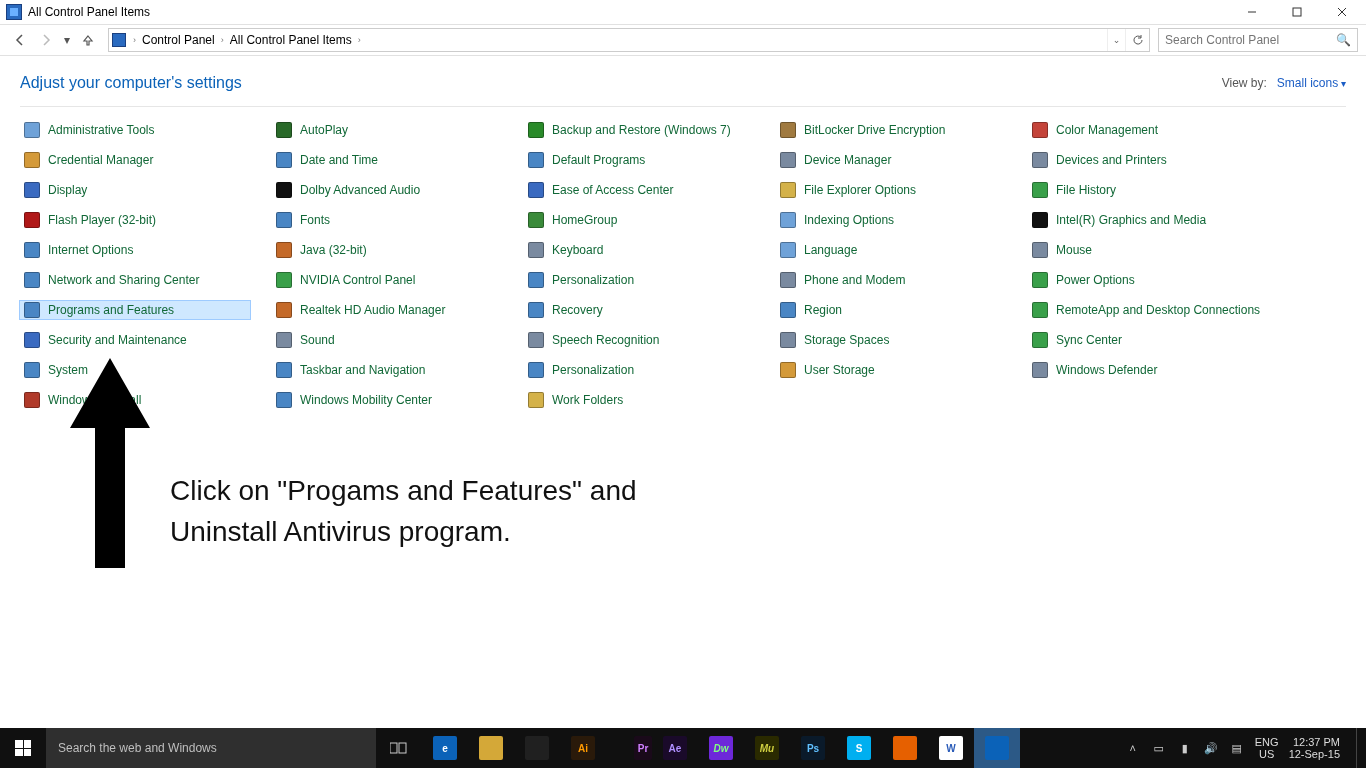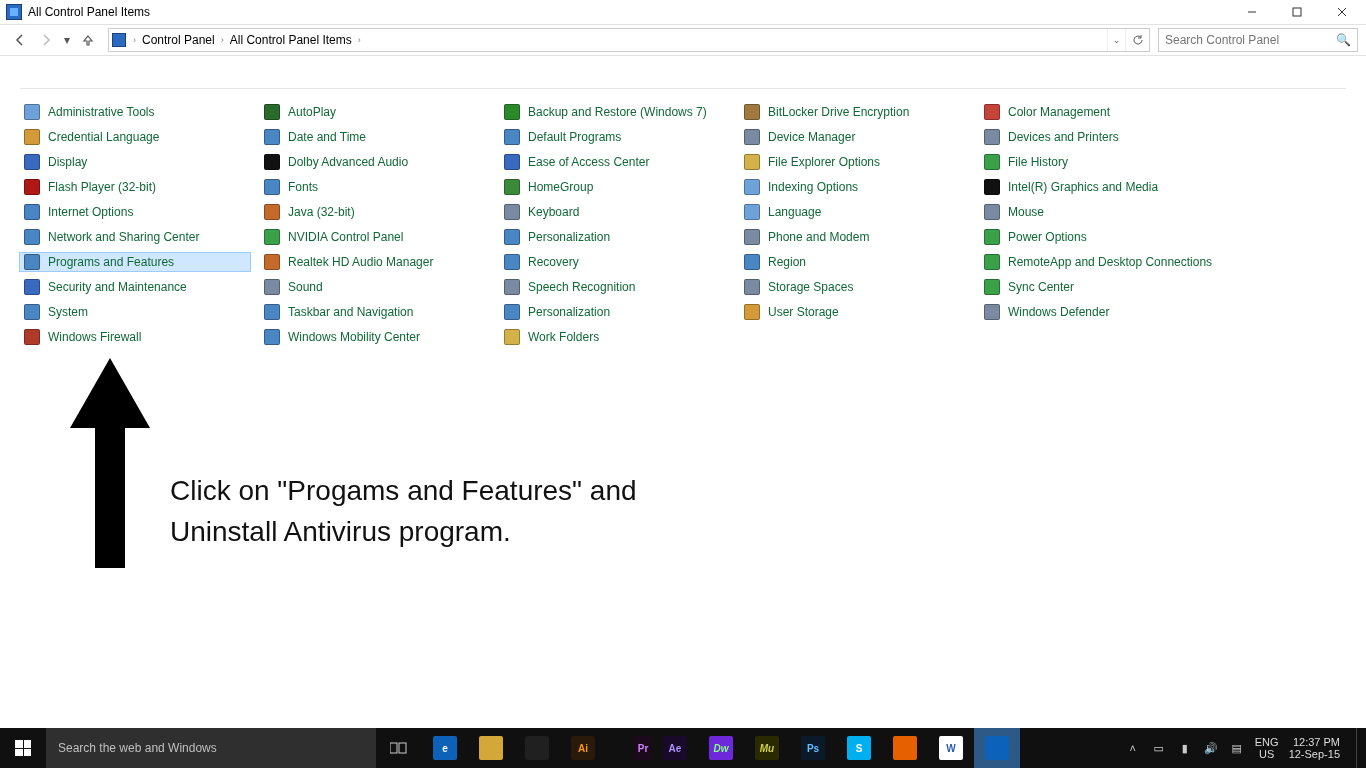--- a/index.html
+++ b/index.html
@@ -31,21 +31,21 @@
   
   .content { position:relative; padding:18px 20px 0 20px; }
   .heading { color:#0b62b8; font-size:16px; display:flex; justify-content:space-between; align-items:center; }
   .viewby { font-size:12px; color:#555; }
   .viewby .lnk { color:#1b5dc5; cursor:pointer; }
   .viewby .lnk::after { content:" ▾"; font-size:10px; }
 
   .divider { height:1px; background:#e6e6e6; margin-top:14px; }
 
   
-  .grid { margin-top:14px; display:grid; grid-template-columns: repeat(5, 240px); column-gap:0; row-gap:7px; }
+  .grid { margin-top:14px; display:grid; grid-template-columns: repeat(5, 240px); column-gap:0; row-gap:7px;gap:12px; }
   .item { display:flex; align-items:center; gap:8px; height:18px; padding:1px 4px; color:#116837; cursor:pointer; width:230px; }
   .item .txt { color:#116837; white-space:nowrap; }
   .item.selected { background:#cfe8ff; outline:1px solid #9ecbff; }
 
   
   .pi { width:16px; height:16px; flex:0 0 16px; border:1px solid rgba(0,0,0,.3); border-radius:2px; position:relative; }
   .pi::after { content:""; position:absolute; inset:2px; border-radius:1px; }
 
   
   .annot { position:absolute; left:70px; top:302px; pointer-events:none; }
@@ -135,20 +135,27 @@
       </span>
   </div>
 
   <div class="searchbox">
     <input placeholder="Search Control Panel" style="">
     <span>🔍</span>
   </div>
 </div>
 
 <div class="content">
+  <div class="heading">
+    <span>Adjust your computer's settings</span>
+    <span class="viewby">
+      <span>View by:</span>&nbsp;&nbsp;
+      <span class="lnk">Small icons</span>
+    </span>
+  </div>
   <div class="divider"></div>
 
   <div class="grid" id="grid">
       <div class="item">
         <span class="pi" style="background: rgb(111, 162, 216);"></span>
         <span class="txt">Administrative Tools</span>
       </div>
       <div class="item">
         <span class="pi" style="background: rgb(42, 106, 42);"></span>
         <span class="txt">AutoPlay</span>
@@ -160,21 +167,21 @@
       <div class="item">
         <span class="pi" style="background: rgb(160, 122, 64);"></span>
         <span class="txt">BitLocker Drive Encryption</span>
       </div>
       <div class="item">
         <span class="pi" style="background: rgb(196, 68, 58);"></span>
         <span class="txt">Color Management</span>
       </div>
       <div class="item">
         <span class="pi" style="background: rgb(212, 154, 58);"></span>
-        <span class="txt">Credential Language</span>
+        <span class="txt">Credential Manager</span>
       </div>
       <div class="item">
         <span class="pi" style="background: rgb(74, 134, 196);"></span>
         <span class="txt">Date and Time</span>
       </div>
       <div class="item">
         <span class="pi" style="background: rgb(74, 134, 196);"></span>
         <span class="txt">Default Programs</span>
       </div>
       <div class="item">

